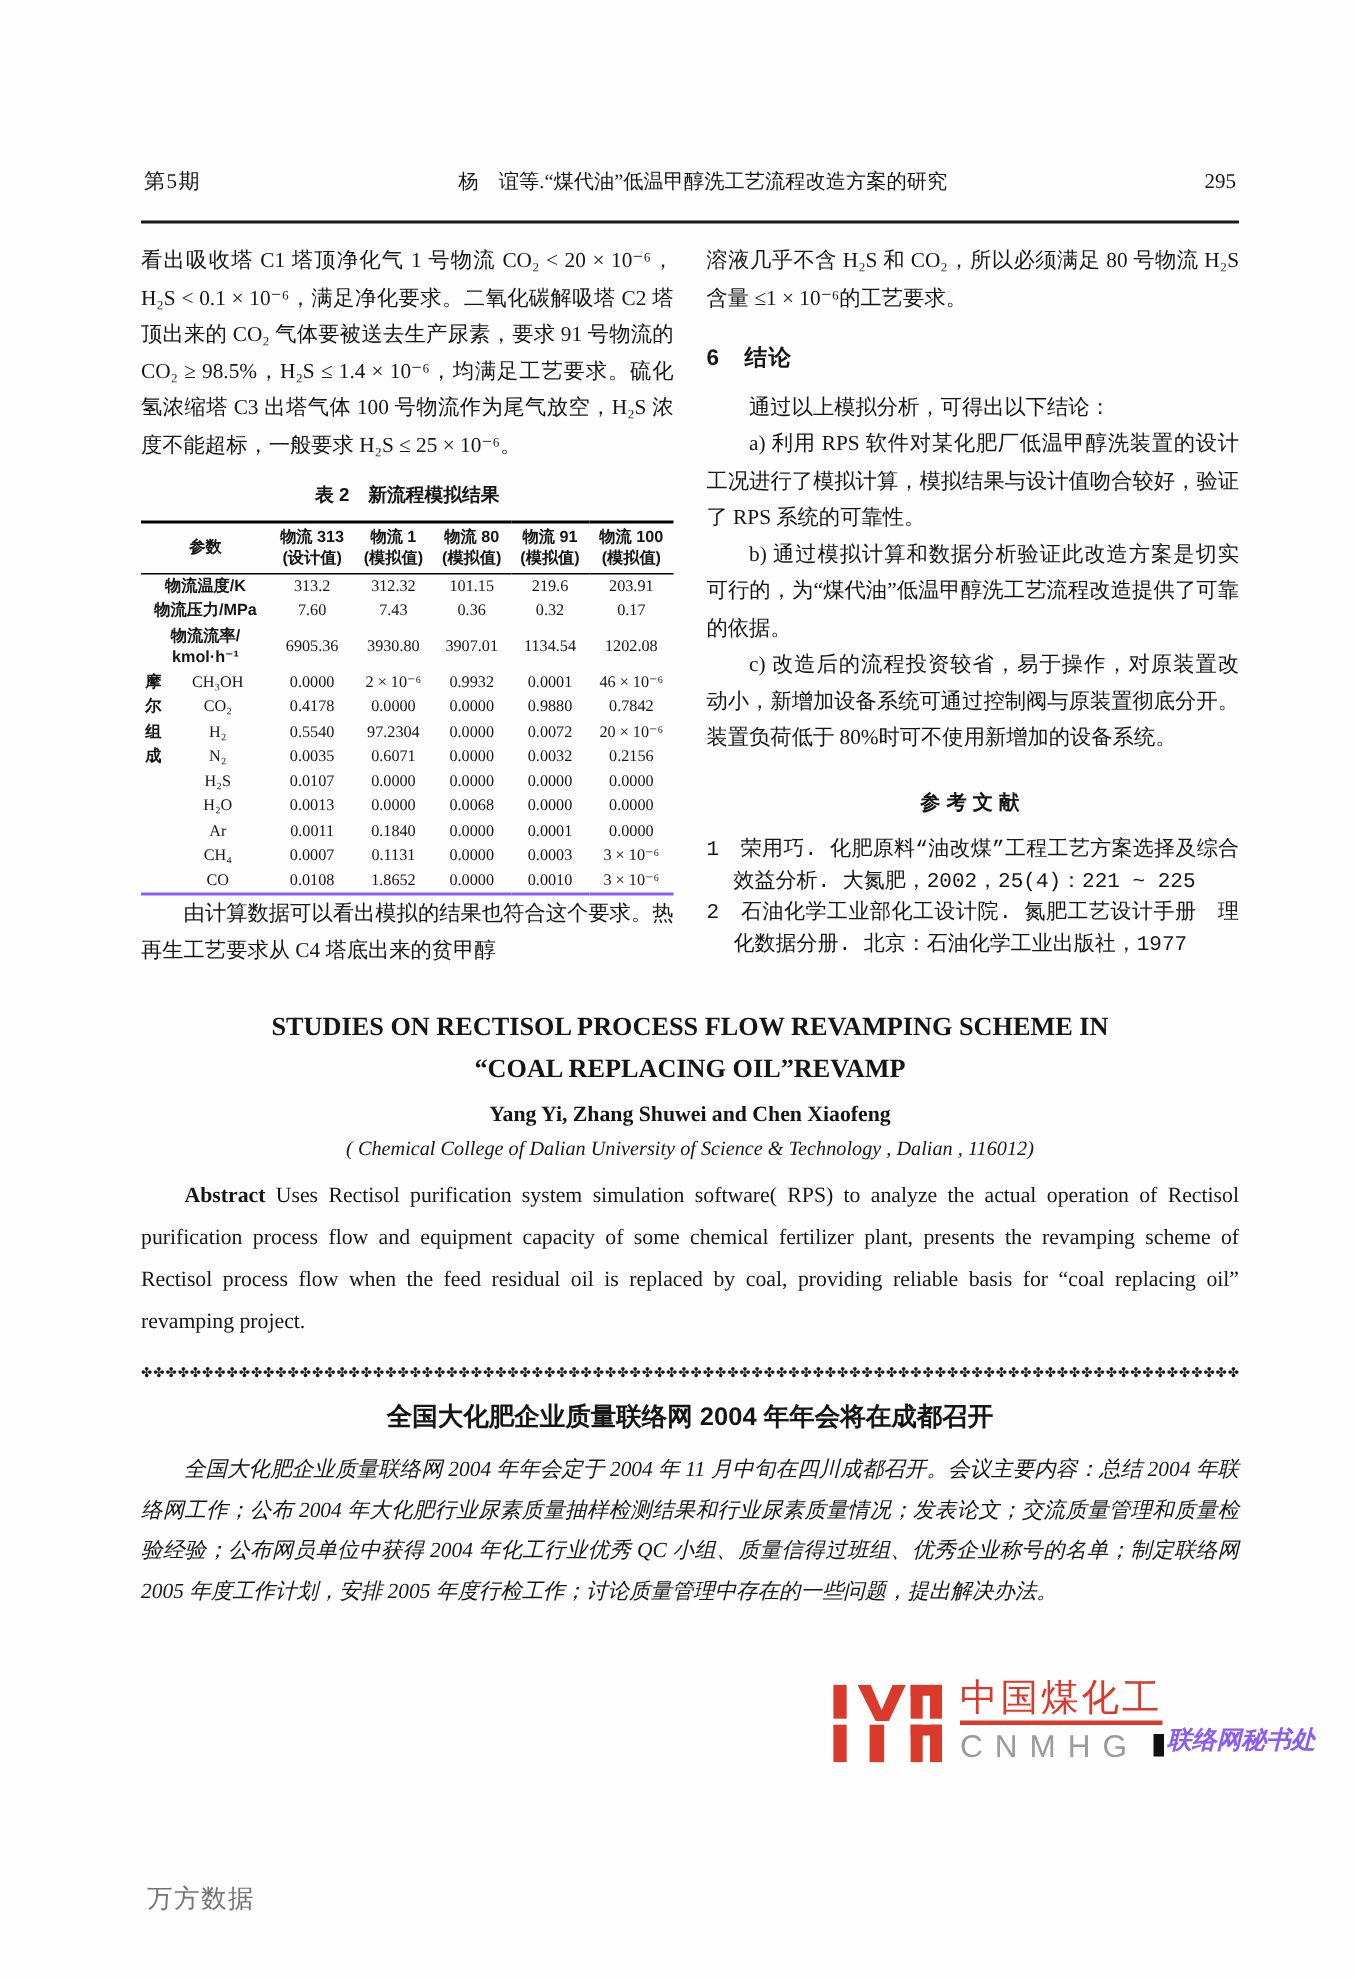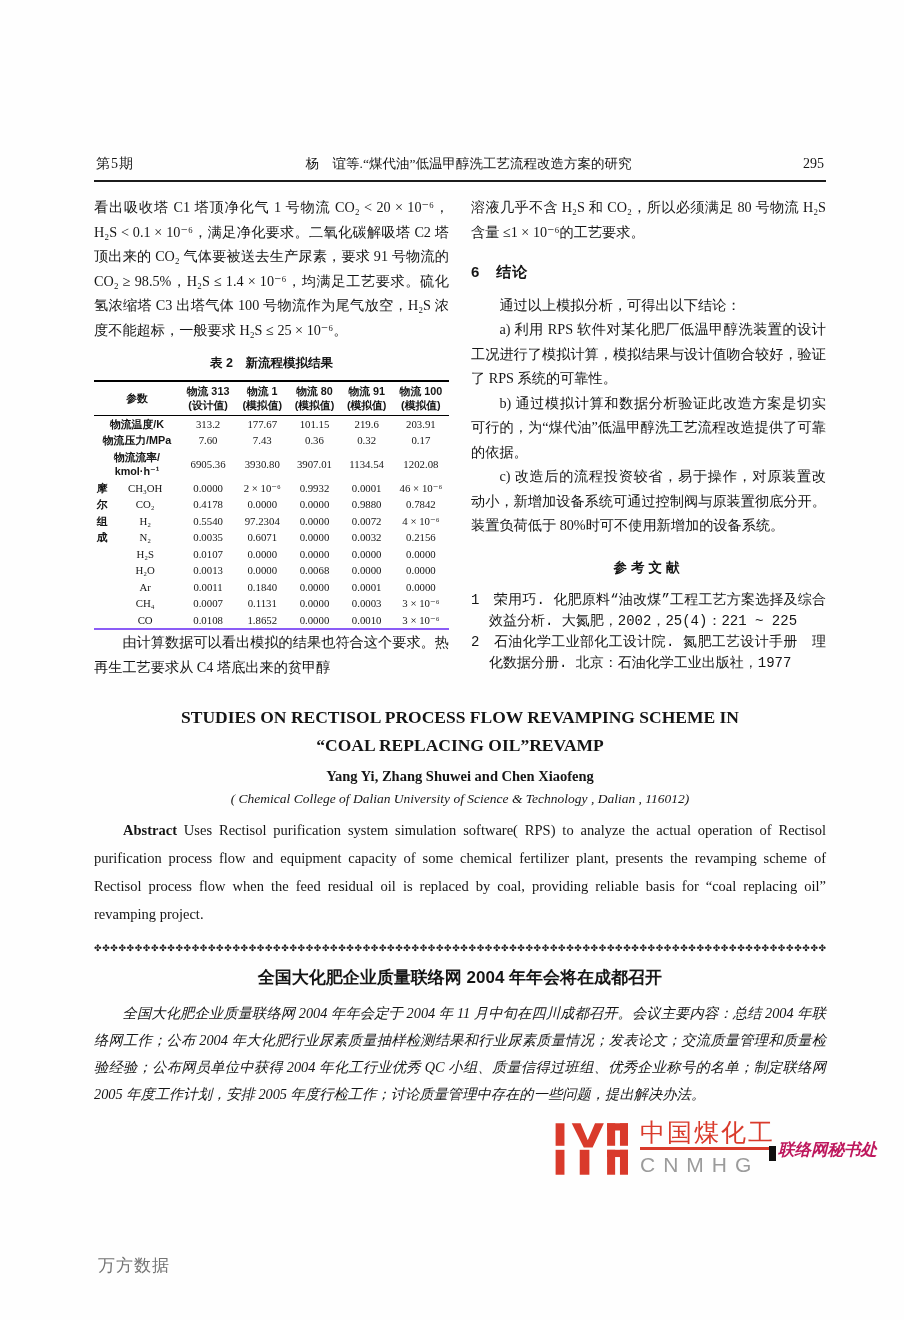--- a/index.html
+++ b/index.html
@@ -1,21 +1,21 @@
 <!DOCTYPE html>
 <html><head>
 <meta charset="utf-8">
 <style>
   html,body{margin:0;padding:0;background:#d9d9d9;}
   .page{position:relative;width:904px;height:1320px;margin:0 auto;background:#fefefe;
         font-family:"Liberation Serif","DejaVu Serif",serif;color:#151515;overflow:hidden;}
   .content{position:absolute;left:94px;top:112px;width:732px;}
 
   
-  .pheader{display:flex;justify-content:space-between;align-items:baseline;font-size:14px;padding:0 2px 7px 2px;margin-top:43px;}
+  .pheader{display:flex;justify-content:space-between;align-items:baseline;font-size:14px;padding:0 2px 17px 2px;}
   .pheader .issue{letter-spacing:1px;}
   .pheader .rtitle{font-size:13.5px;}
   .rule{border-top:2px solid #1b1b1b;margin:0 0 13px 0;}
 
   
   .cols{display:flex;gap:22px;}
   .col{width:355px;font-size:14.2px;line-height:24.5px;text-align:justify;}
   .col p{margin:0;}
   .indent{text-indent:2em;}
 
@@ -61,22 +61,22 @@
 
   
   .watermark{position:absolute;left:554px;top:1118px;display:flex;align-items:flex-start;}
   .wm-mark{width:74px;height:62px;margin-right:12px;}
   .wm-text{display:flex;flex-direction:column;}
   .wm-cn{color:#d93a2b;font-size:25px;line-height:28px;letter-spacing:2px;
          font-family:"Liberation Sans","DejaVu Sans",sans-serif;
          border-bottom:3px solid #d93a2b;padding-bottom:1px;}
   .wm-en{color:#9b9b9b;font-size:21px;line-height:26px;letter-spacing:8px;margin-top:2px;
          font-family:"Liberation Sans","DejaVu Sans",sans-serif;}
-  .wm-suffix{display:flex;align-items:flex-end;margin-top:21px;margin-left:-6px;
-             font-weight:bold;font-style:italic;font-size:16.5px;color:#be185d;white-space:nowrap;}
+  .wm-suffix{display:flex;align-items:flex-end;margin-top:31px;margin-left:-6px;
+             font-weight:bold;font-style:italic;font-size:16.5px;color:#8b5cf6;white-space:nowrap;}
   .wm-frag{display:inline-block;width:7px;height:15px;background:#111;margin-right:2px;}
 
   .footer-mark{position:absolute;left:98px;top:1254px;color:#737373;font-size:17px;
                font-family:"Liberation Sans","DejaVu Sans",sans-serif;letter-spacing:1px;}
 </style>
 </head>
 <body>
 
 <div class="page">
   <div class="content">
@@ -107,21 +107,21 @@
                 <th>物流 91
 (模拟值)</th>
                 <th>物流 100
 (模拟值)</th>
               </tr>
           </thead>
           <tbody>
               <tr>
                 <td class="plabel" colspan="2">物流温度/K</td>
                 <td>313.2</td>
-                <td>177.67</td>
+                <td>312.32</td>
                 <td>101.15</td>
                 <td>219.6</td>
                 <td>203.91</td>
               </tr>
               <tr>
                 <td class="plabel" colspan="2">物流压力/MPa</td>
                 <td>7.60</td>
                 <td>7.43</td>
                 <td>0.36</td>
                 <td>0.32</td>
@@ -154,21 +154,21 @@
                 <td>0.9880</td>
                 <td>0.7842</td>
               </tr>
               <tr>
                 <td class="gchar">组</td>
                 <td class="species">H₂</td>
                 <td>0.5540</td>
                 <td>97.2304</td>
                 <td>0.0000</td>
                 <td>0.0072</td>
-                <td>4 × 10⁻⁶</td>
+                <td>20 × 10⁻⁶</td>
               </tr>
               <tr>
                 <td class="gchar">成</td>
                 <td class="species">N₂</td>
                 <td>0.0035</td>
                 <td>0.6071</td>
                 <td>0.0000</td>
                 <td>0.0032</td>
                 <td>0.2156</td>
               </tr>

